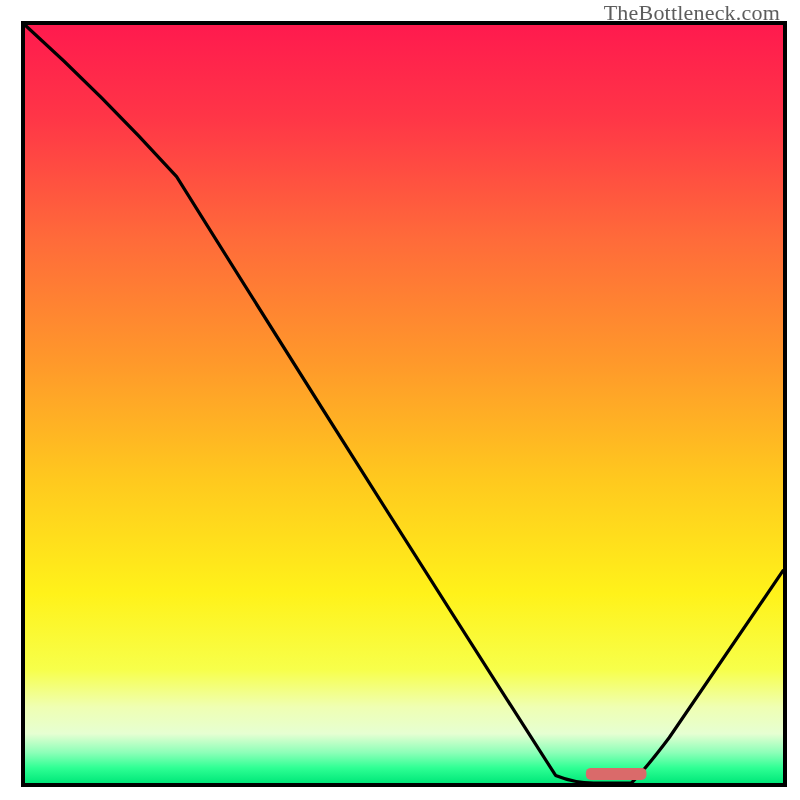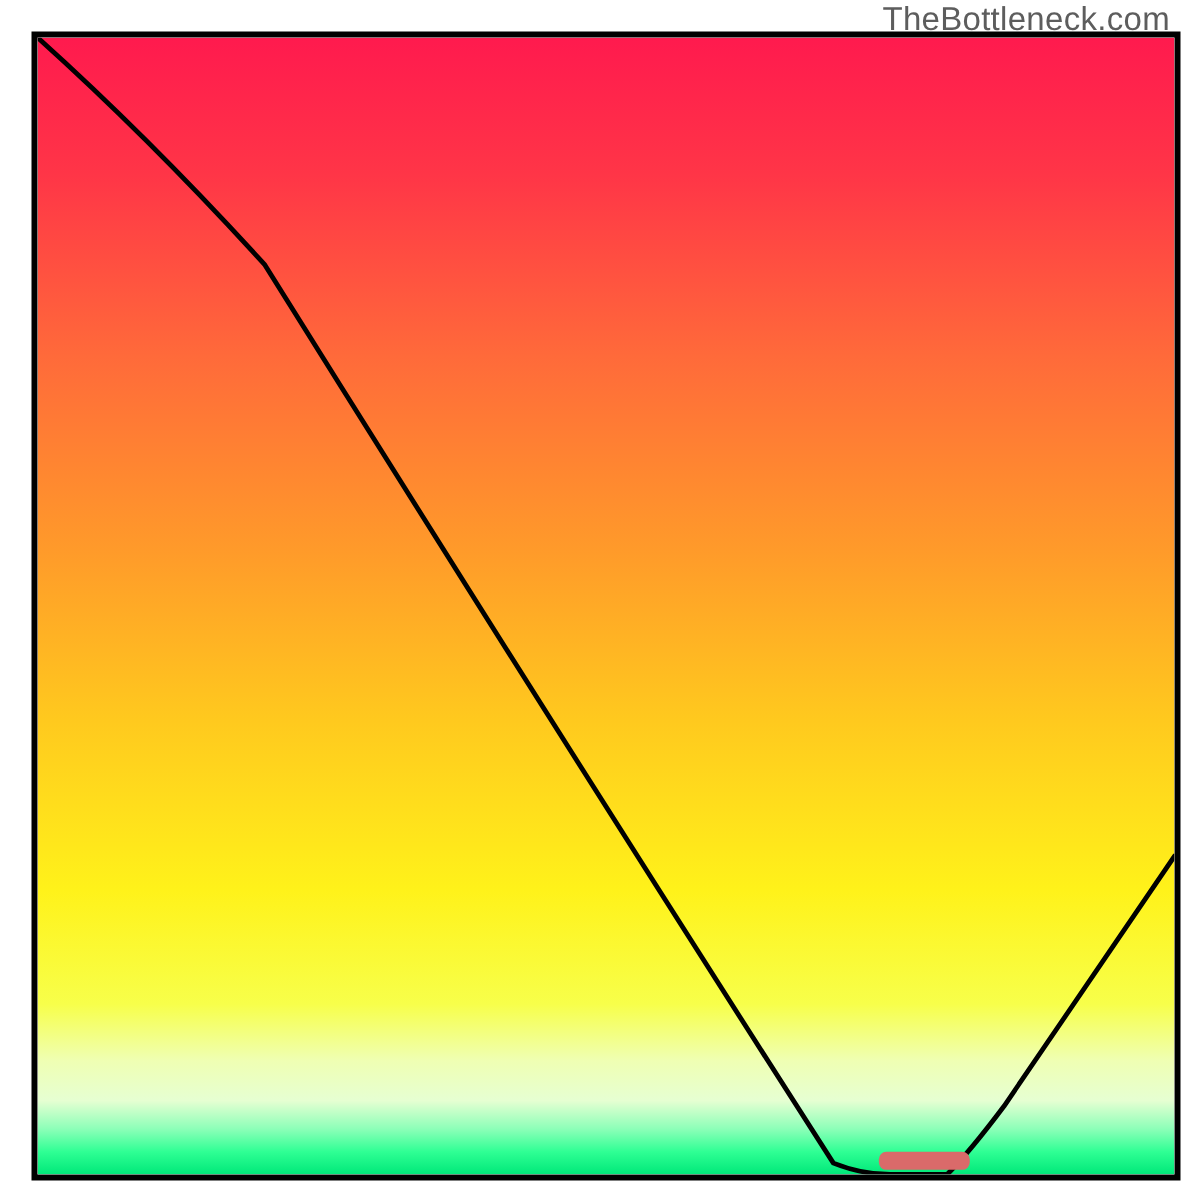--- a/index.html
+++ b/index.html
@@ -29,20 +29,21 @@
     overflow: hidden;
   }
   .watermark {
     position: absolute;
     top: 0;
     right: 20px;
     color: #5d5d5d;
     font-size: 22px;
     font-weight: 500;
     letter-spacing: 0.2px;
+    font-family: Liberation Serif, serif;
   }
   svg.curve {
     position: absolute;
     left: 0;
     top: 0;
     width: 100%;
     height: 100%;
   }
 </style>
 </head>

